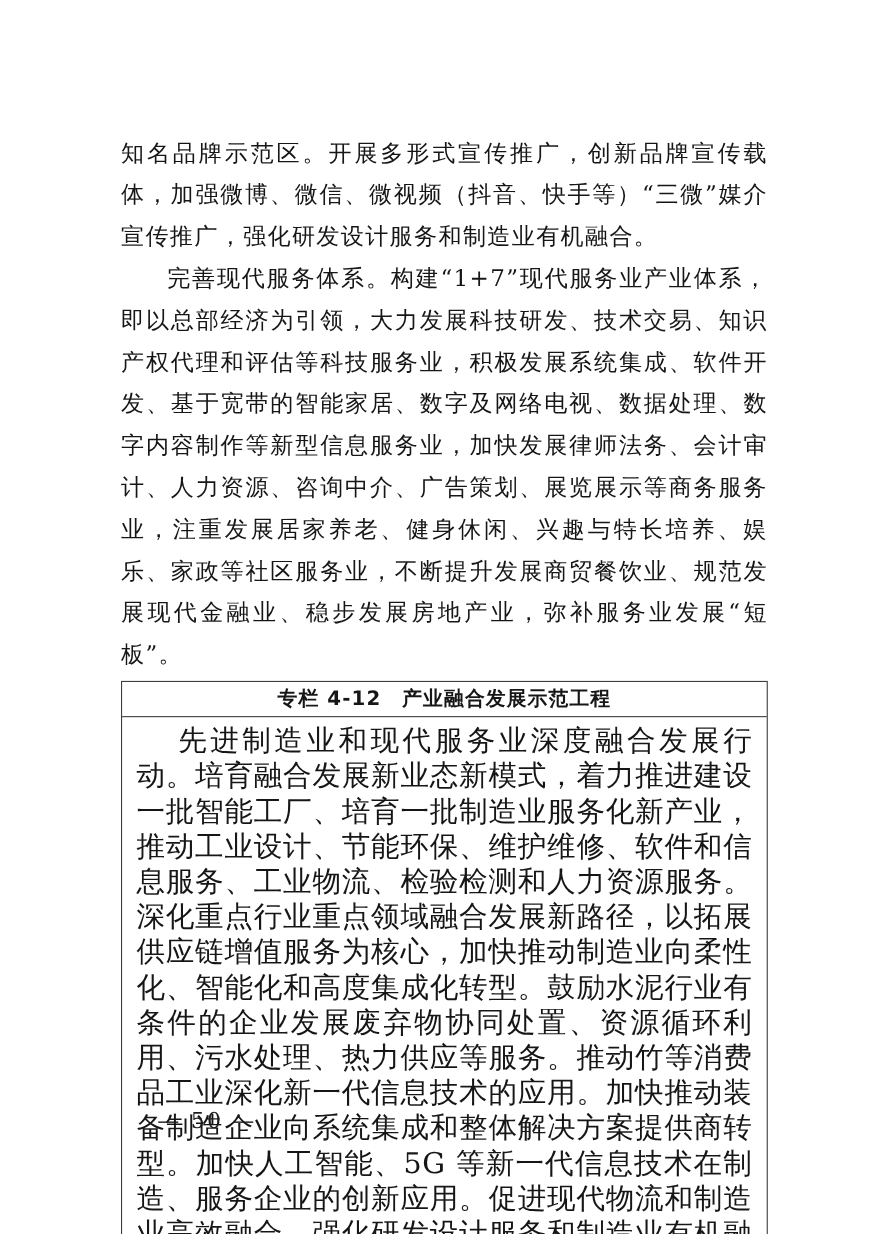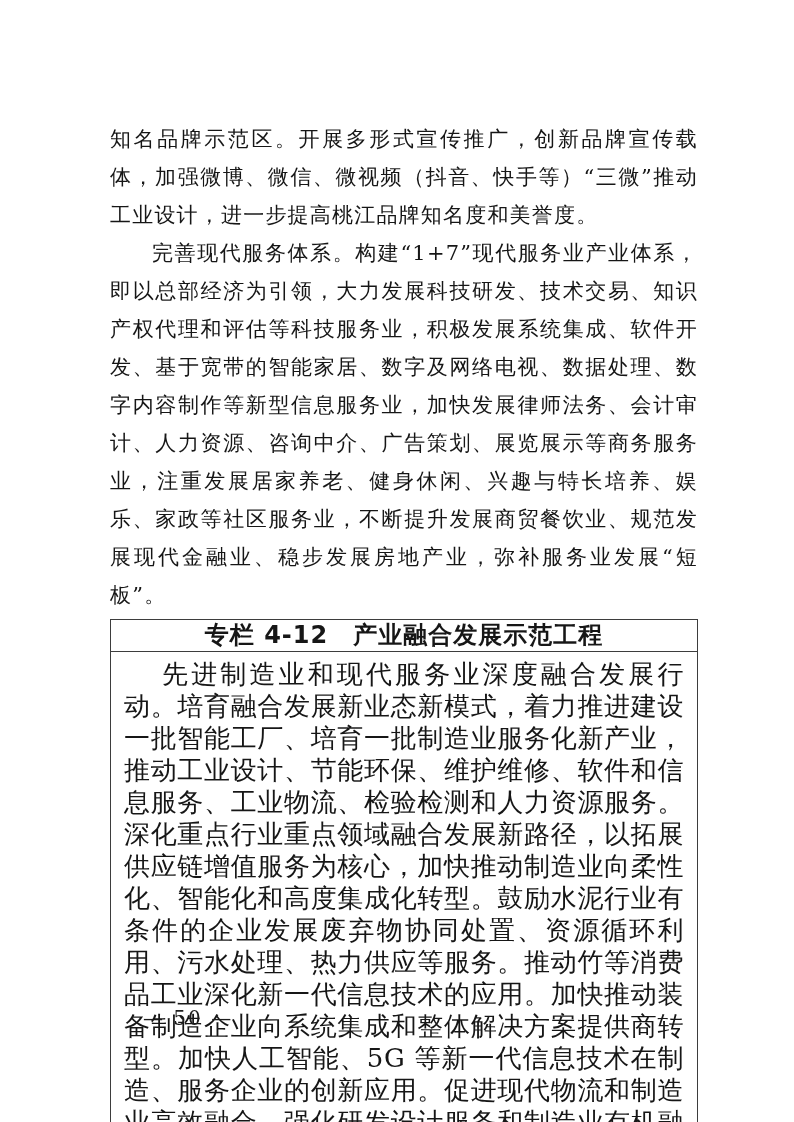--- a/index.html
+++ b/index.html
@@ -40,21 +40,21 @@
   }
   .callout {
     margin-top: 5px;
     border: 1.5px solid #3d3d3d;
     background: #ffffff;
   }
   .callout-title {
     height: 31px;
     line-height: 31px;
     text-align: center;
-    font-size: 24px;
+    font-size: 18px;
     font-weight: 700;
     font-family: "DejaVu Sans", "Liberation Sans", sans-serif;
     border-bottom: 1.5px solid #3d3d3d;
     letter-spacing: 1px;
   }
   .callout-body {
     padding: 6px 13px 9px 13px;
     font-size: 26px;
     line-height: 32px;
     text-align: justify;
@@ -71,21 +71,21 @@
     color: #1c1c1c;
     font-family: "DejaVu Serif", "Liberation Serif", serif;
   }
 </style>
 </head>
 <body>
 
 <div class="page">
   <div class="content">
 
-    <p class="para">知名品牌示范区。开展多形式宣传推广，创新品牌宣传载体，加强微博、微信、微视频（抖音、快手等）“三微”推动工业设计，进一步提高桃江品牌知名度和美誉度。</p>
+    <p class="para">知名品牌示范区。开展多形式宣传推广，创新品牌宣传载体，加强微博、微信、微视频（抖音、快手等）“三微”媒介宣传推广，强化研发设计服务和制造业有机融合。</p>
 
     <p class="para indent"><span class="seg bold">完善现代服务体系</span><span class="seg">。构建“1+7”现代服务业产业体系，即以</span><span class="seg bold">总部经济</span><span class="seg">为引领，大力发展科技研发、技术交易、知识产权代理和评估等</span><span class="seg bold">科技服务业，</span><span class="seg">积极发展系统集成、软件开发、基于宽带的智能家居、数字及网络电视、数据处理、数字内容制作等新型</span><span class="seg bold">信息服务业，</span><span class="seg">加快发展律师法务、会计审计、人力资源、咨询中介、广告策划、展览展示等</span><span class="seg bold">商务服务业，</span><span class="seg">注重发展居家养老、健身休闲、兴趣与特长培养、娱乐、家政等</span><span class="seg bold">社区服务业，</span><span class="seg">不断提升发展</span><span class="seg bold">商贸餐饮业</span><span class="seg">、规范发展</span><span class="seg bold">现代金融业</span><span class="seg">、稳步发展</span><span class="seg bold">房地产业，</span><span class="seg">弥补服务业发展“短板”。</span></p>
 
     <div class="callout">
       <div class="callout-title">专栏 4-12　产业融合发展示范工程</div>
       <div class="callout-body"><span class="seg bold">先进制造业和现代服务业深度融合发展行动。</span><span class="seg">培育融合发展新业态新模式，着力推进建设一批智能工厂、培育一批制造业服务化新产业，推动工业设计、节能环保、维护维修、软件和信息服务、工业物流、检验检测和人力资源服务。深化重点行业重点领域融合发展新路径，以拓展供应链增值服务为核心，加快推动制造业向柔性化、智能化和高度集成化转型。鼓励水泥行业有条件的企业发展废弃物协同处置、资源循环利用、污水处理、热力供应等服务。推动竹等消费品工业深化新一代信息技术的应用。加快推动装备制造企业向系统集成和整体解决方案提供商转型。加快人工智能、5G 等新一代信息技术在制造、服务企业的创新应用。促进现代物流和制造业高效融合、强化研发设计服务和制造业有机融合。</span></div>
     </div>
 
   </div>
 

